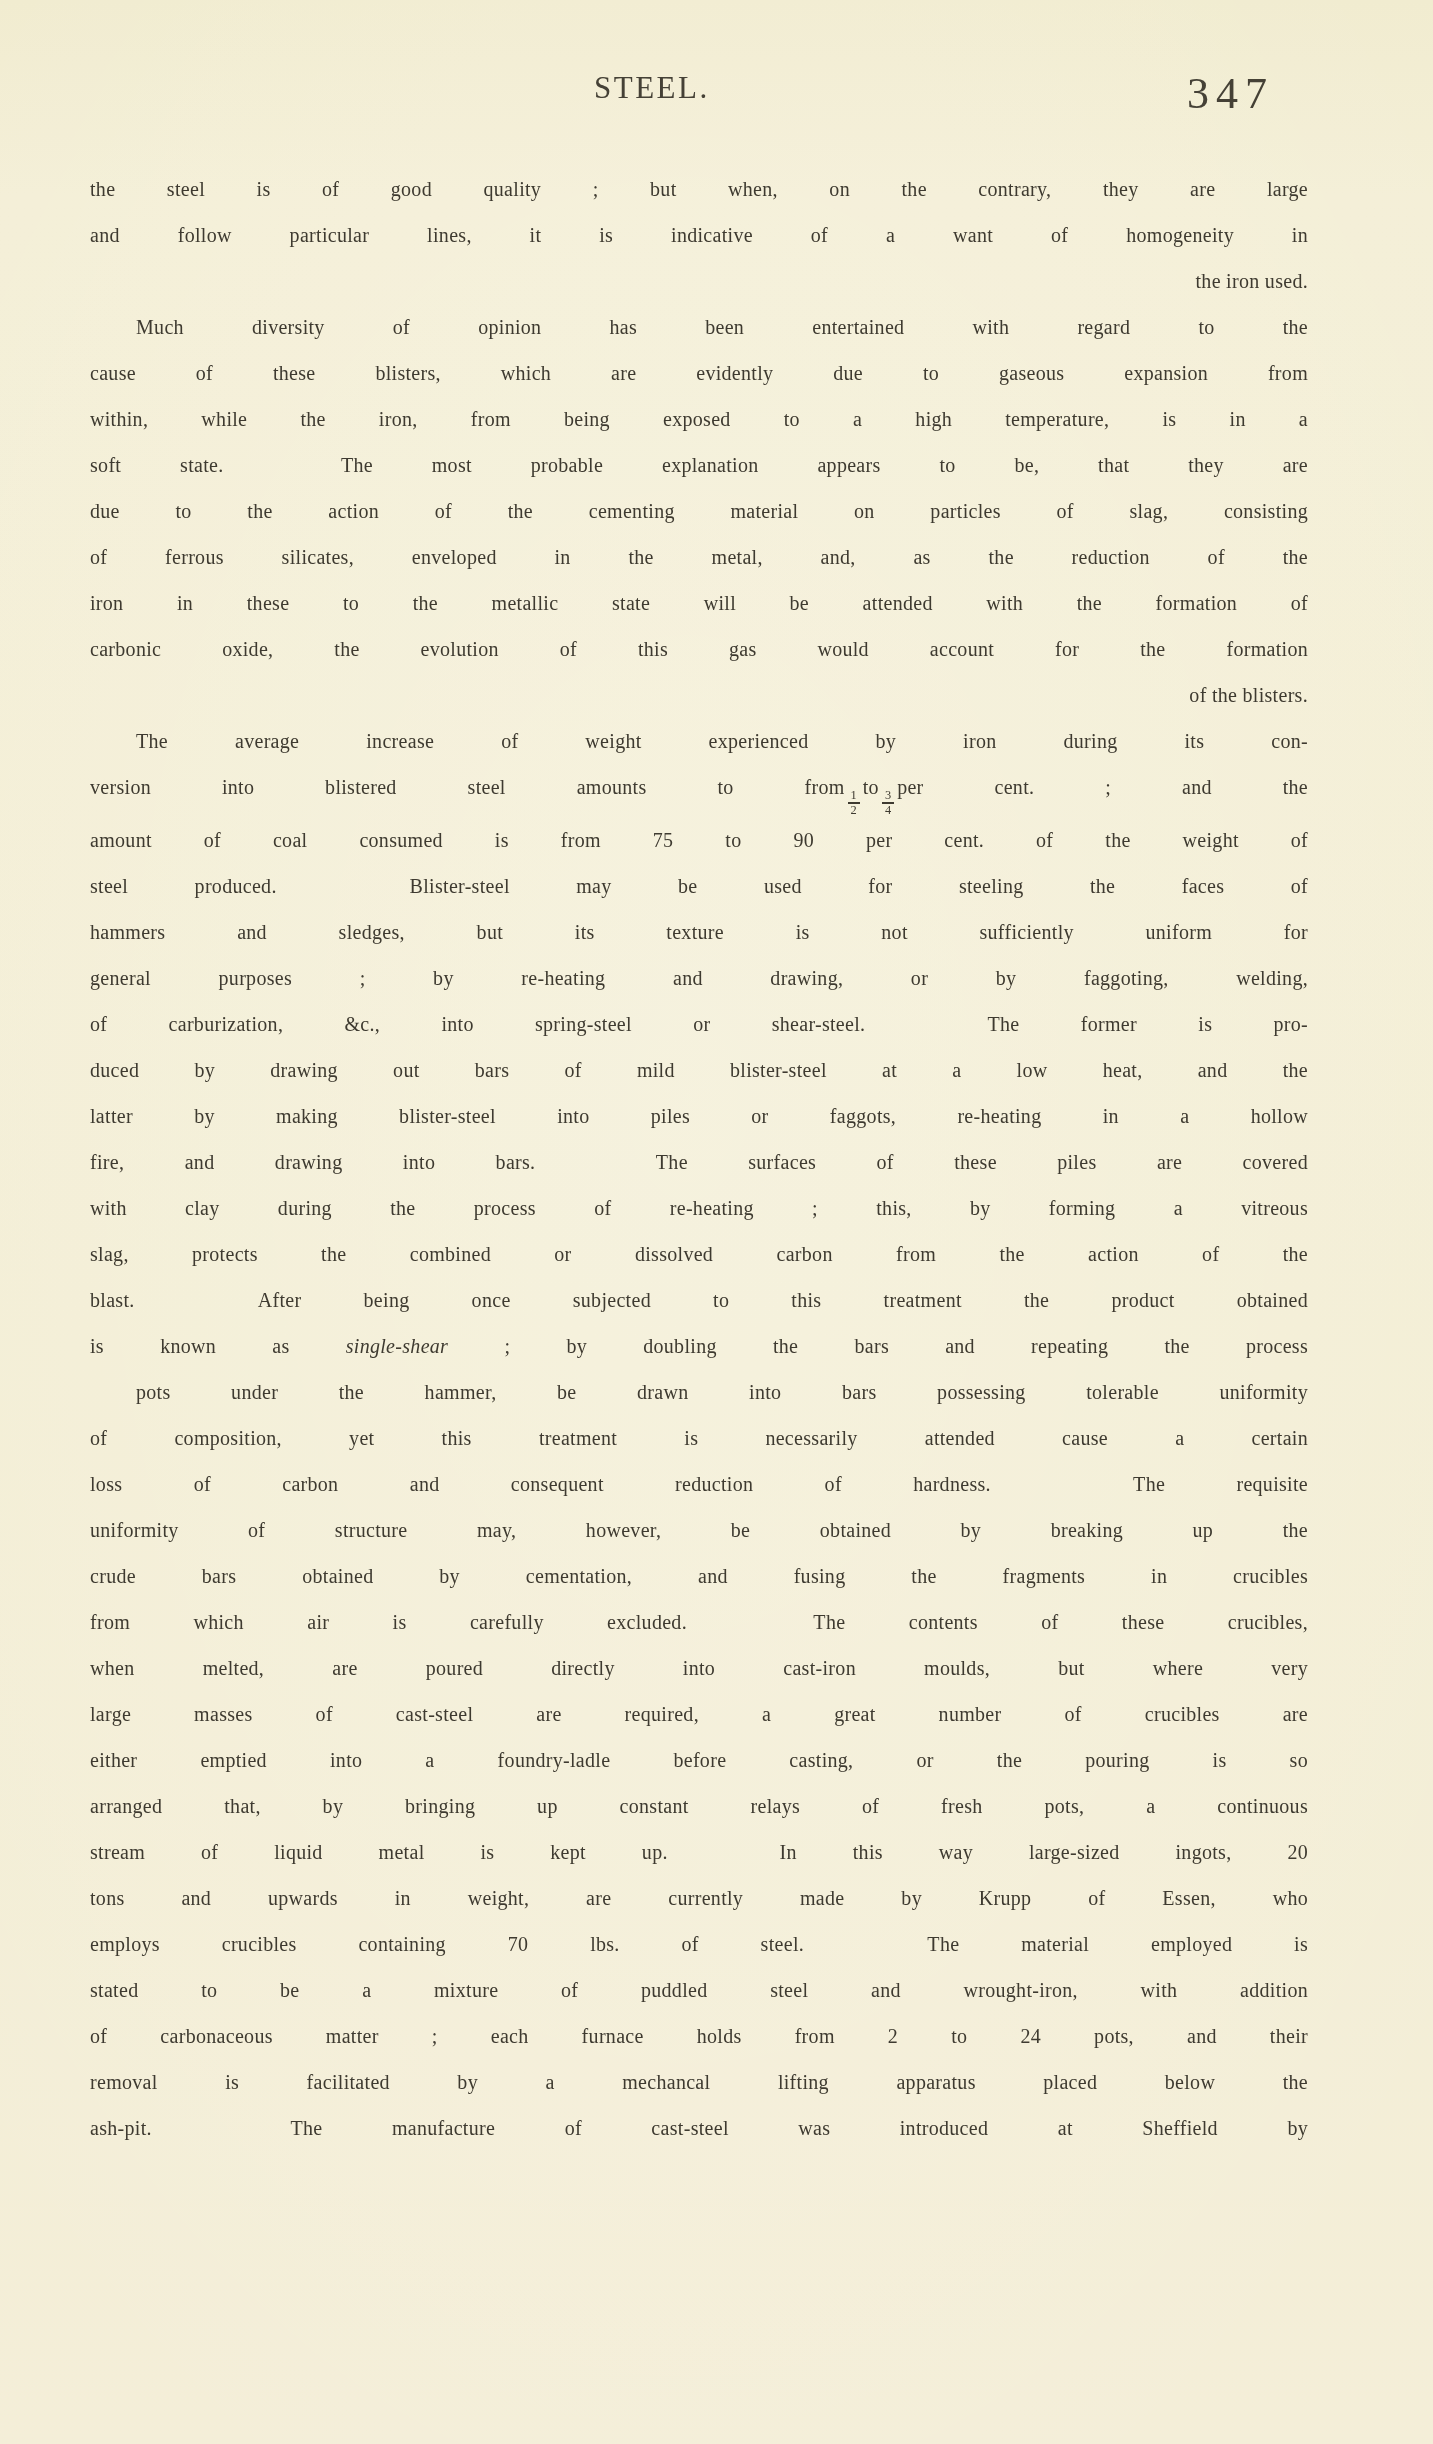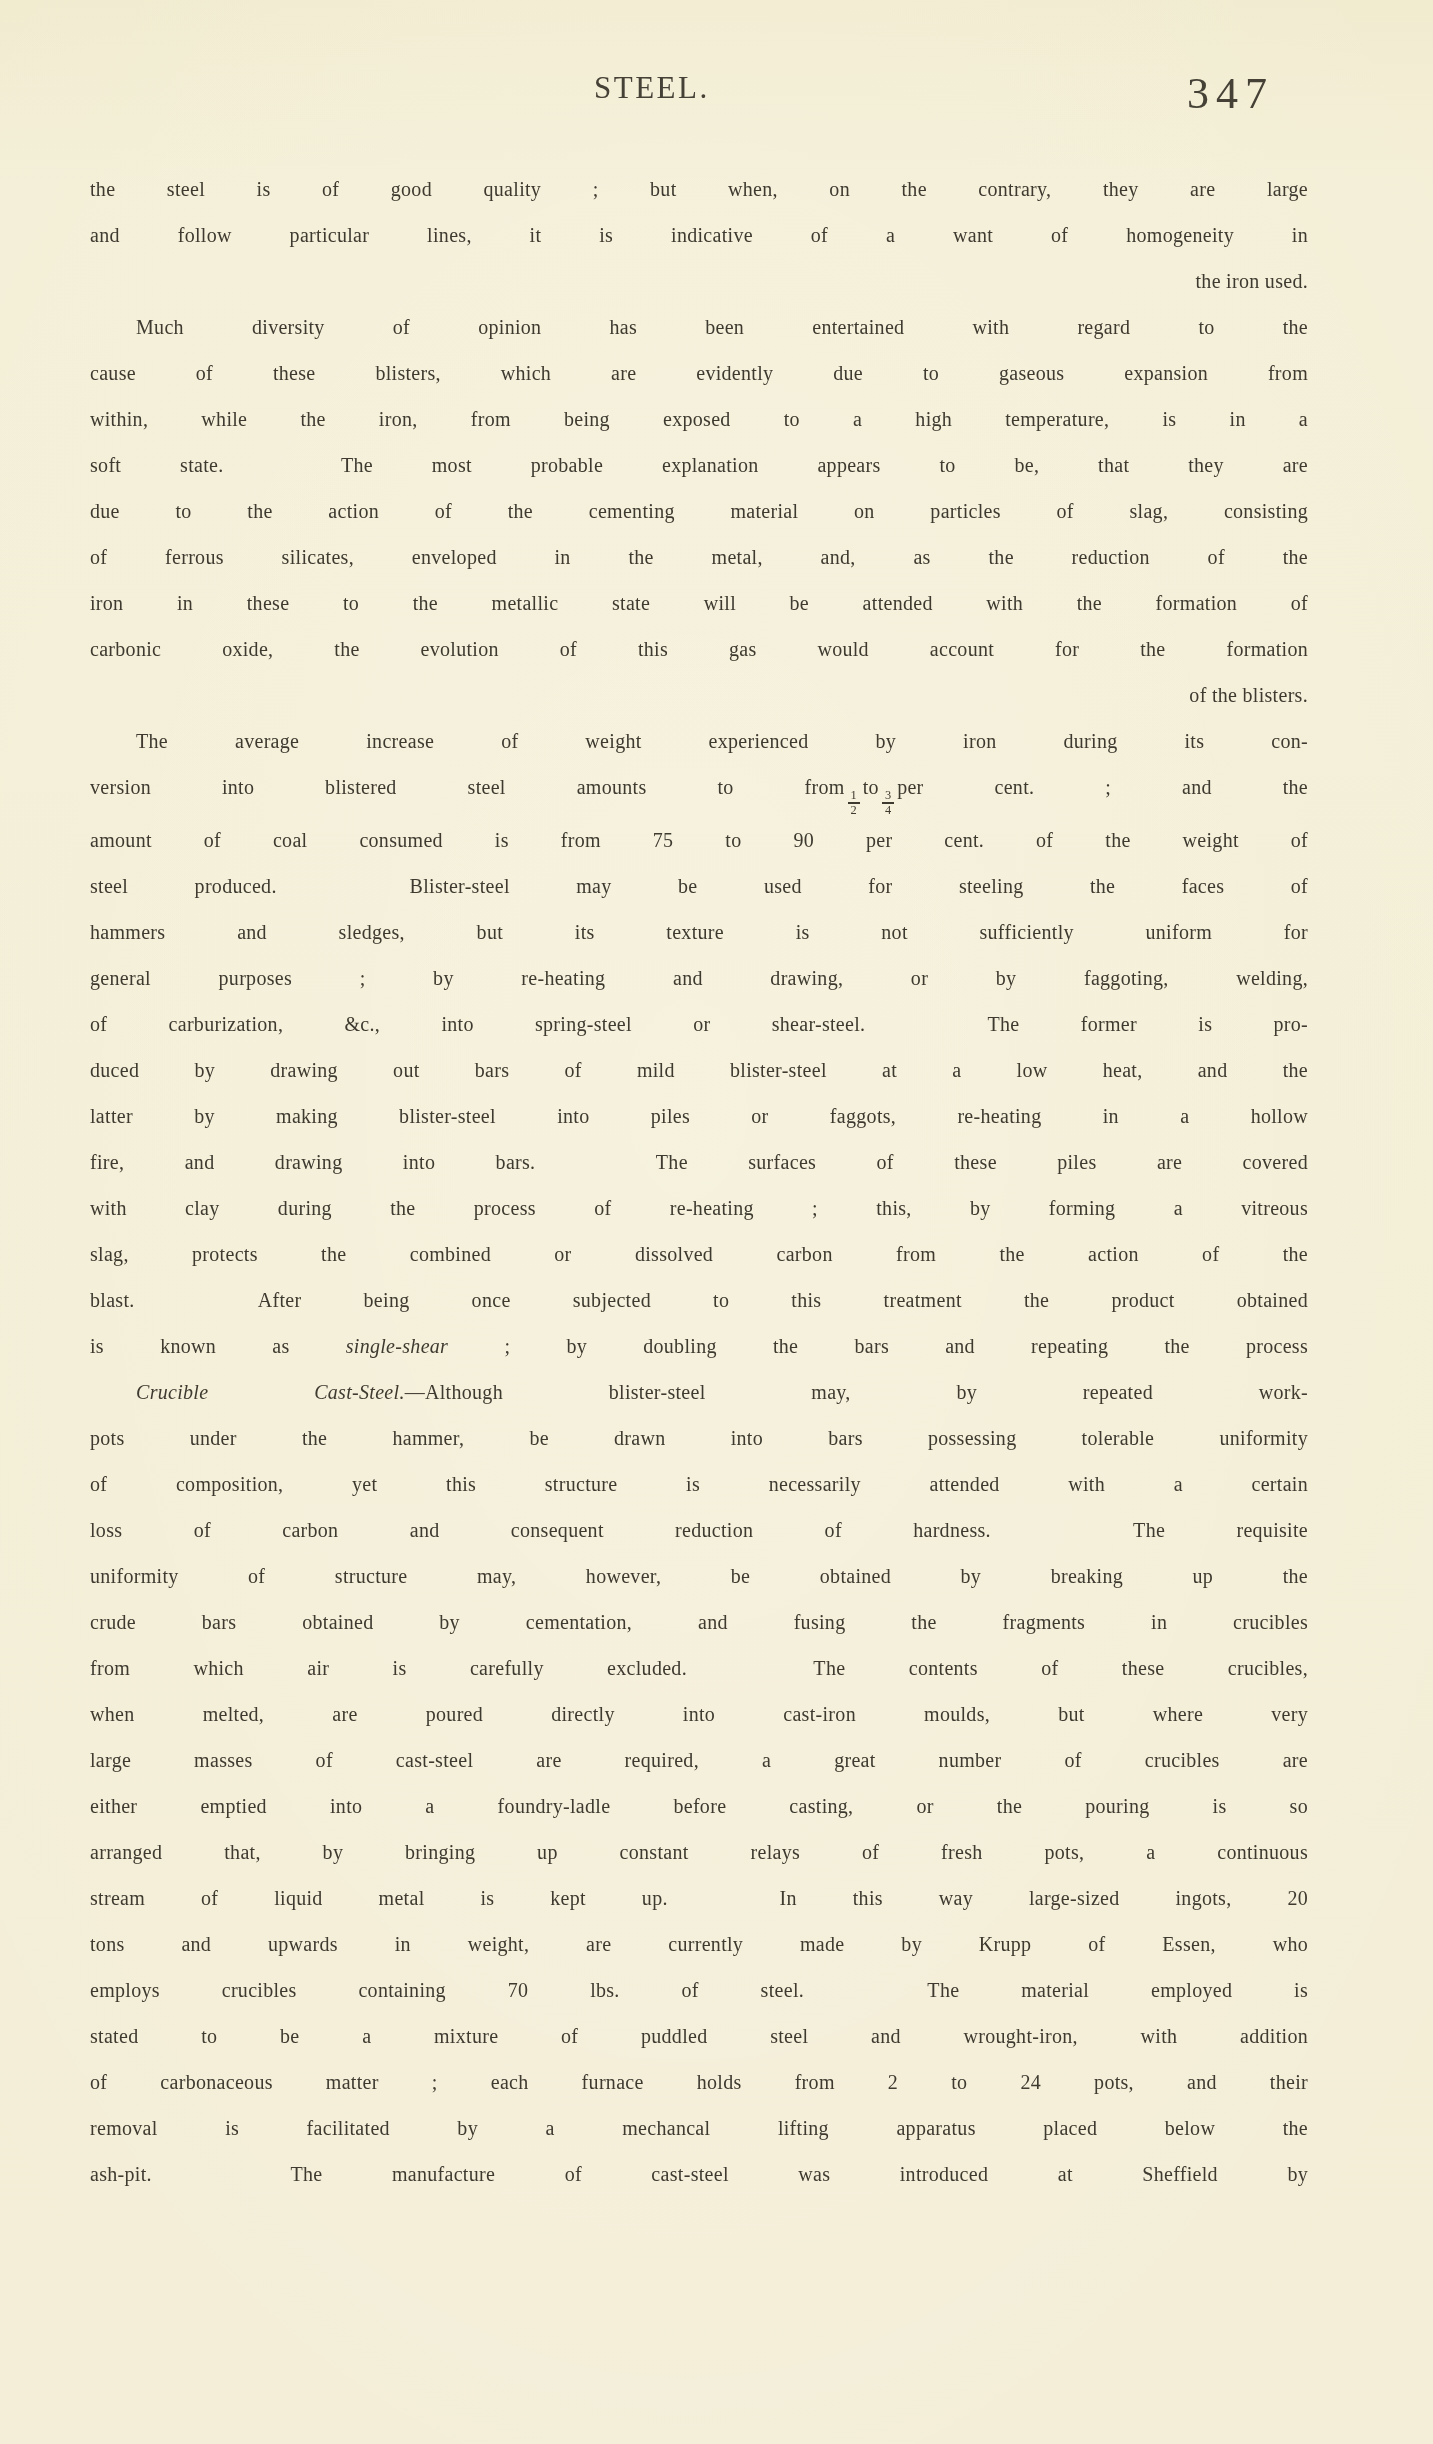--- a/index.html
+++ b/index.html
@@ -114,23 +114,22 @@
         <div class="line just"><span>of carburization, &amp;c., into spring-steel or shear-steel.  The former is pro-</span></div>
         <div class="line just"><span>duced by drawing out bars of mild blister-steel at a low heat, and the</span></div>
         <div class="line just"><span>latter by making blister-steel into piles or faggots, re-heating in a hollow</span></div>
         <div class="line just"><span>fire, and drawing into bars.  The surfaces of these piles are covered</span></div>
         <div class="line just"><span>with clay during the process of re-heating ; this, by forming a vitreous</span></div>
         <div class="line just"><span>slag, protects the combined or dissolved carbon from the action of the</span></div>
         <div class="line just"><span>blast.  After being once subjected to this treatment the product obtained</span></div>
         <div class="line just"><span>is known as </span><em>single-shear</em><span> ; by doubling the bars and repeating the process</span></div>
       </div>
       <div class="para indent">
-        <div class="line just"><em>Crucible Cast-Steel.</em><span>—Although blister-steel may, by repeated work-</span></div>
         <div class="line just"><span>pots under the hammer, be drawn into bars possessing tolerable uniformity</span></div>
-        <div class="line just"><span>of composition, yet this structure is necessarily attended with a certain</span></div>
+        <div class="line just"><span>of composition, yet this treatment is necessarily attended cause a certain</span></div>
         <div class="line just"><span>loss of carbon and consequent reduction of hardness.  The requisite</span></div>
         <div class="line just"><span>uniformity of structure may, however, be obtained by breaking up the</span></div>
         <div class="line just"><span>crude bars obtained by cementation, and fusing the fragments in crucibles</span></div>
         <div class="line just"><span>from which air is carefully excluded.  The contents of these crucibles,</span></div>
         <div class="line just"><span>when melted, are poured directly into cast-iron moulds, but where very</span></div>
         <div class="line just"><span>large masses of cast-steel are required, a great number of crucibles are</span></div>
         <div class="line just"><span>either emptied into a foundry-ladle before casting, or the pouring is so</span></div>
         <div class="line just"><span>arranged that, by bringing up constant relays of fresh pots, a continuous</span></div>
         <div class="line just"><span>stream of liquid metal is kept up.  In this way large-sized ingots, 20</span></div>
         <div class="line just"><span>tons and upwards in weight, are currently made by Krupp of Essen, who</span></div>

